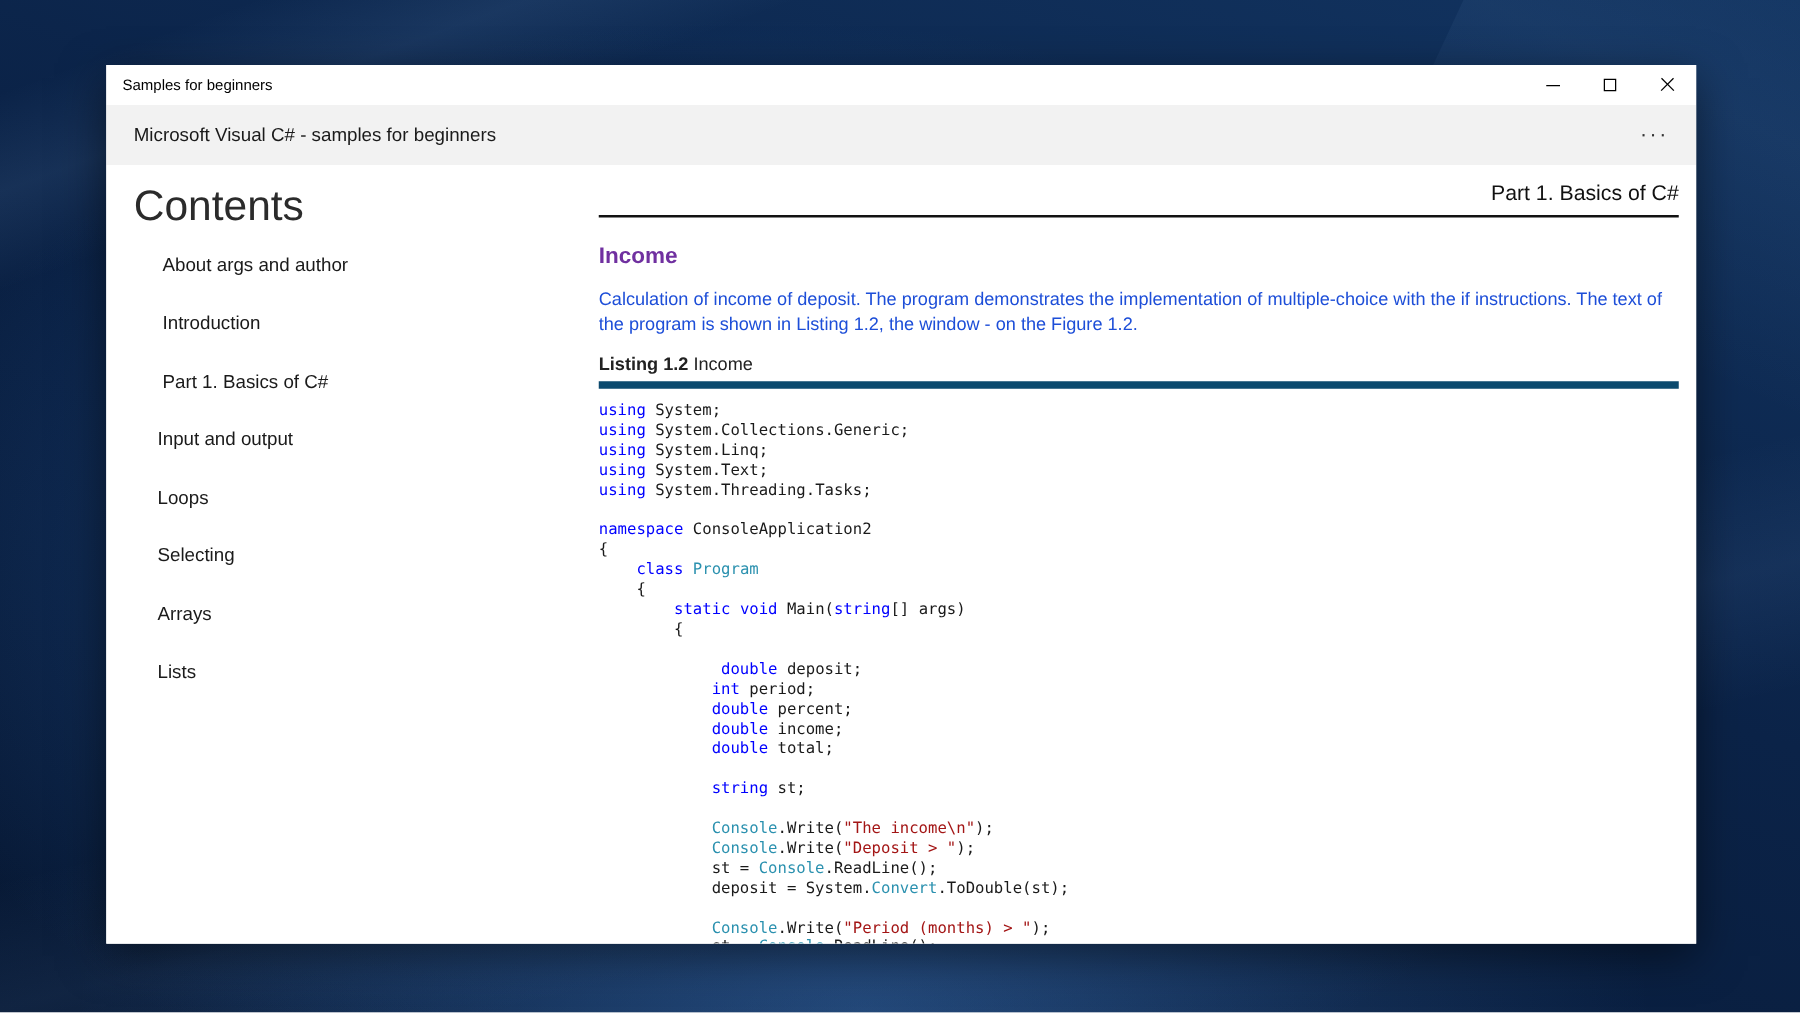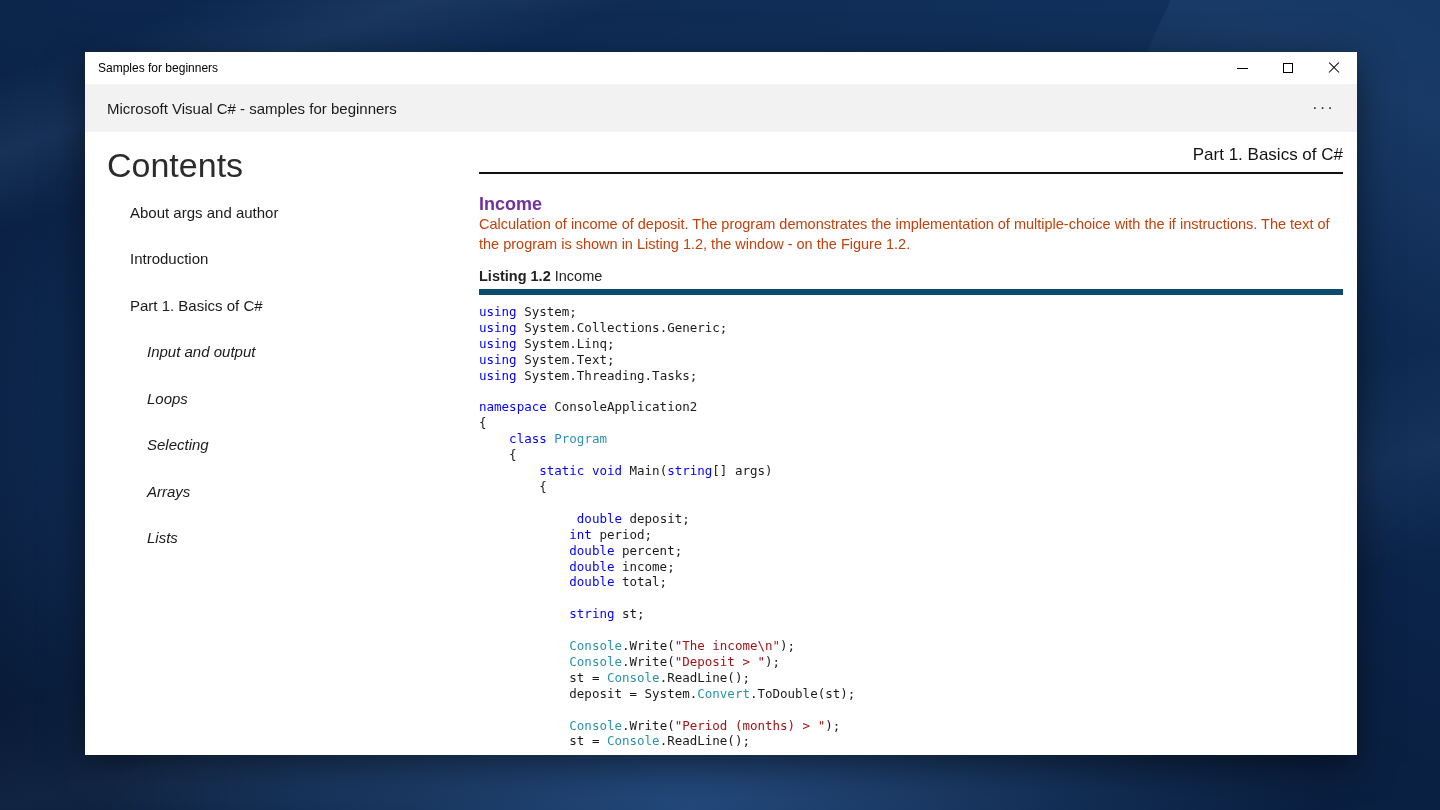--- a/index.html
+++ b/index.html
@@ -47,28 +47,28 @@
   .more{ font-size:17px; color:#333; padding:0 22px; letter-spacing:2px; cursor:default; }
 
   
   .body{ flex:1; display:flex; overflow:hidden; background:#fff; }
 
   
   .sidebar{ width:380px; flex:0 0 auto; padding-top:16px; }
   .contents-heading{ font-size:34px; color:#2b2b2b; padding-left:22px; line-height:34px; }
   .toc{ margin-top:7px; }
   .toc-item{ height:46.5px; display:flex; align-items:center; padding-left:45px; font-size:15px; color:#1a1a1a; cursor:default; }
-  .toc-item.lvl2{ padding-left:62px;font-style:italic; }
+  .toc-item.lvl2{ padding-left:41px; }
 
   
   .main{ flex:1; padding:12px 14px 0 14px; overflow:hidden; }
   .part-title{ text-align:right; font-size:17px; color:#111; line-height:22px; }
   .part-rule{ margin-top:6px; border-top:2px solid #111; }
   .section-title{ margin-top:20px; font-size:18px; font-weight:bold; color:var(--heading,#7030a0); }
-  .desc{ margin-top:0; font-size:14.5px; line-height:19.5px; color:#c2410c; }
+  .desc{ margin-top:16px; font-size:14.5px; line-height:19.5px; color:#1d4ed8; }
   .listing-caption{ margin-top:14px; padding-bottom:5px; border-bottom:6px solid #0c4a6e; font-size:14.5px; color:#222; }
   .listing-caption b{ font-weight:bold; }
 
   .code{ margin-top:9px; font-family:"DejaVu Sans Mono","Liberation Mono",monospace;
          font-size:12.5px; line-height:15.9px; white-space:pre; color:#000; }
   .code-line{ min-height:15.9px; }
   .tok-k{ color:var(--keyword,#0000ff); }
   .tok-t{ color:var(--type,#2b91af);margin-top:12px; }
   .tok-s{ color:var(--string,#a31515); }
   .tok-p{ color:#1a1a1a; }

